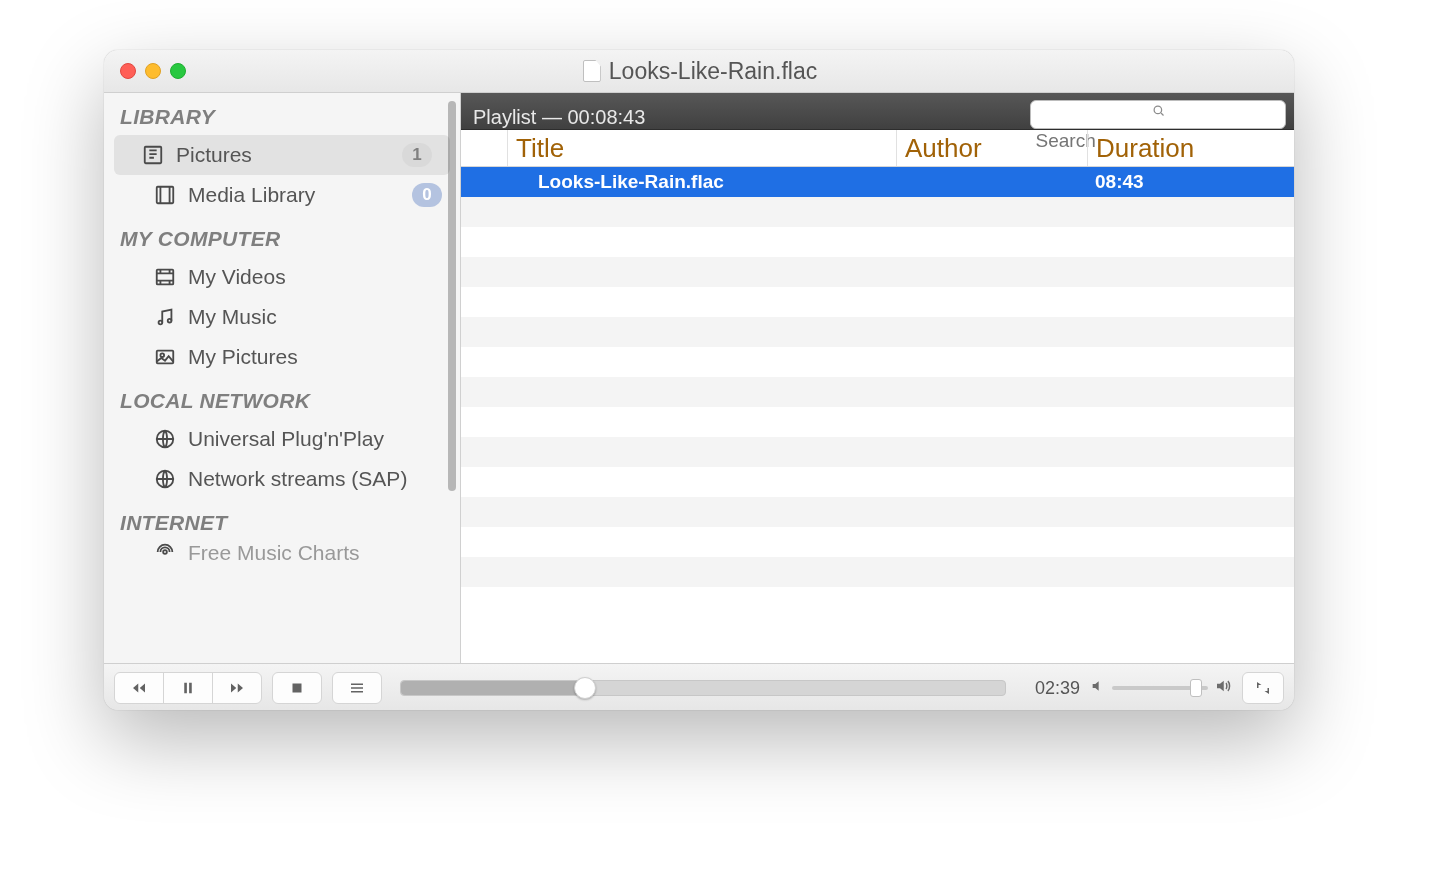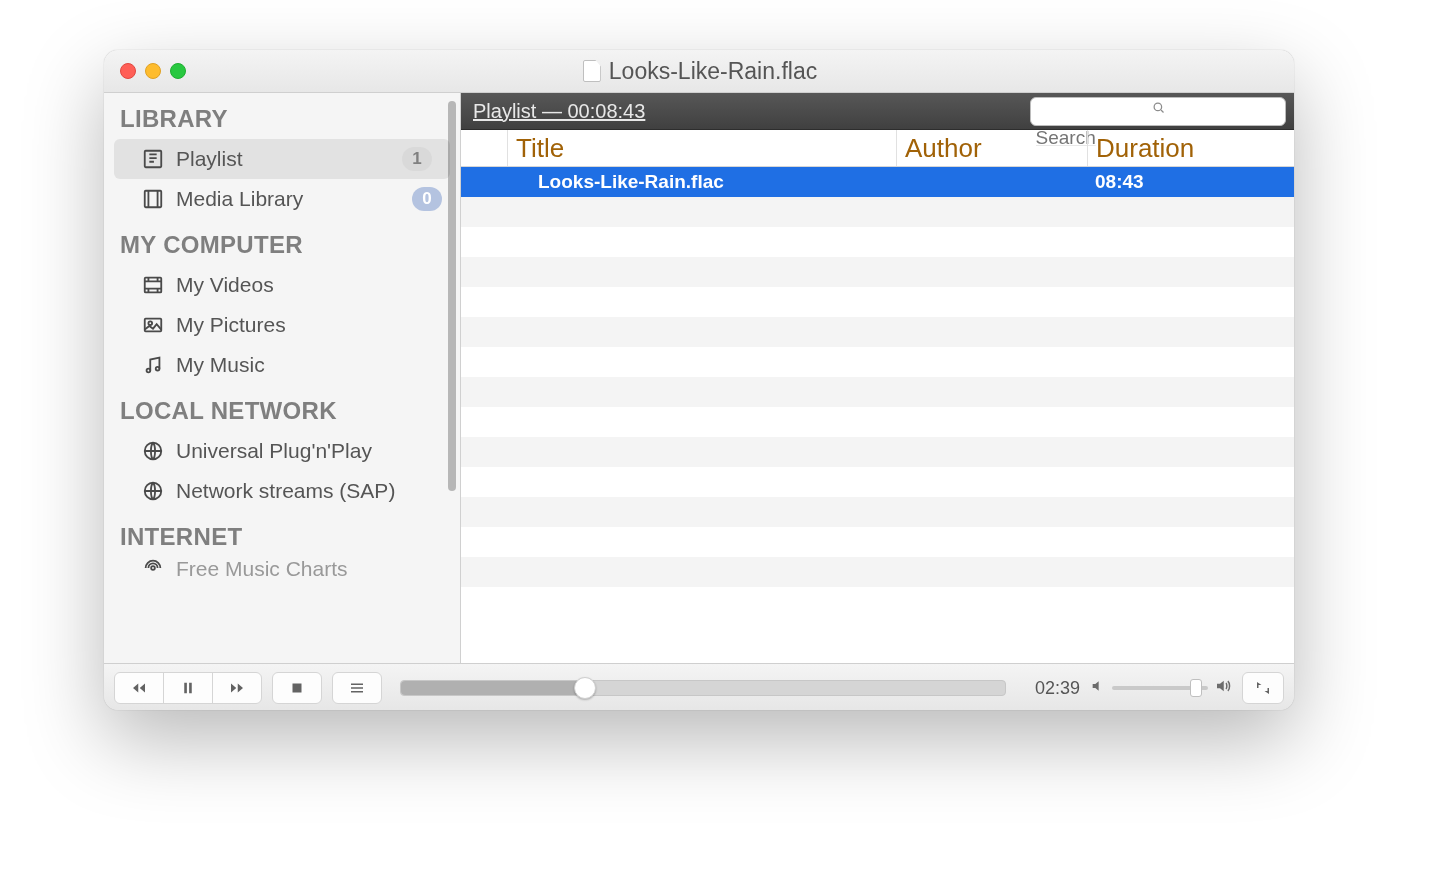--- a/index.html
+++ b/index.html
@@ -28,33 +28,33 @@
   .title-wrap{flex:1;display:flex;align-items:center;justify-content:center;gap:8px;color:#555;font-size:23px;}
   .title-wrap .doc-icon{width:16px;height:20px;background:#fff;border:1px solid #bfbfbf;border-radius:2px;position:relative;clip-path:polygon(0 0,70% 0,100% 30%,100% 100%,0 100%);} 
   .title-wrap .title-text{}
   .traf-sp{width:80px;}
 
   
   .body{display:flex;height:calc(100% - 42px - 48px);}
   
   .sidebar{width:356px;background:var(--side-bg);border-right:1px solid var(--side-border);position:relative;overflow:hidden;}
   .scroll-thumb{position:absolute;right:4px;top:8px;width:8px;height:390px;background:rgba(0,0,0,.25);border-radius:4px;}
-  .sec-head{color:var(--header-txt);font-weight:700;font-size:24px;letter-spacing:.3px;padding:12px 10px 6px 16px;}
-  .side-item{height:40px;display:flex;align-items:center;padding-left:38px;font-size:21px;color:#555;}
+  .sec-head{color:var(--header-txt);font-weight:700;font-size:21px;letter-spacing:.3px;padding:12px 10px 6px 16px;font-style:italic;}
+  .side-item{height:40px;display:flex;align-items:center;padding-left:50px;font-size:21px;color:#555;}
   .side-item .ic{width:22px;height:22px;margin-right:12px;display:inline-flex;align-items:center;justify-content:center;color:#4a4a4a;}
   .side-item.active{background:#e2e2e2;border-radius:6px;margin:0 10px;padding-left:28px;}
   .side-item .spacer{flex:1;}
   .badge{min-width:30px;height:24px;border-radius:12px;font-size:17px;font-weight:700;display:inline-flex;align-items:center;justify-content:center;margin-right:18px;color:#fff;}
   .badge.gray{background:var(--badge-gray);color:#808080;}
   .badge.blue{background:var(--badge-blue);color:#fff;}
   .side-item svg{width:22px;height:22px;}
   .cut{overflow:hidden;border-top:0;height:26px;align-items:flex-start;padding-top:0;}
   
   .main{flex:1;background:#fff;display:flex;flex-direction:column;min-width:0;}
-  .darkbar{height:36px;background:linear-gradient(#575757,#404040);display:flex;align-items:center;color:var(--dark-bar-txt);font-size:20px;border-bottom:1px solid #2d2d2d;text-decoration:underline;}
+  .darkbar{height:36px;background:linear-gradient(#575757,#404040);display:flex;align-items:flex-end;color:var(--dark-bar-txt);font-size:20px;border-bottom:1px solid #2d2d2d;}
   .darkbar .dlabel{padding-left:12px;font-weight:500;}
   .darkbar .dspacer{flex:1;}
   .search{margin-right:8px;width:238px;height:27px;background:#fff;border:1px solid #bcbcbc;border-radius:6px;display:flex;align-items:center;padding:0 8px;color:#aaa;gap:6px;font-size:19px;flex-direction:column;}
   .search svg{width:15px;height:15px;color:#8c8c8c;}
   .search input{border:0;outline:0;flex:1;font-size:19px;color:#333;background:transparent;}
   
   .thead{height:36px;display:flex;border-bottom:1px solid #d6d6d6;}
   .th{border-right:1px solid #e1e1e1;display:flex;align-items:center;padding-left:8px;color:#a16207;font-size:26px;}
   .c-play{width:38px;border-right:1px solid #e1e1e1;}
   .c-title{flex:1;min-width:0;}
@@ -110,21 +110,21 @@
       <div class="scroll-thumb"></div>
 
       <div class="sec-head">LIBRARY</div>
       <div class="side-item active">
         <span class="ic">
           <svg viewBox="0 0 24 24" fill="none" stroke="currentColor" stroke-width="2">
                 <rect x="3" y="3" width="18" height="18" rx="1"></rect>
                 <path d="M8 7h8M8 11h8M8 15h5"></path>
               </svg>
         </span>
-        <span>Playlist</span>
+        <span>Pictures</span>
         <span class="spacer"></span>
         <span class="badge gray">1</span>
       </div>
       <div class="side-item">
         <span class="ic">
           <svg viewBox="0 0 24 24" fill="none" stroke="currentColor" stroke-width="2">
                 <rect x="3" y="3" width="18" height="18" rx="1"></rect>
                 <path d="M7 3v18M17 3v18"></path>
               </svg>
         </span>
@@ -139,36 +139,36 @@
           <svg viewBox="0 0 24 24" fill="none" stroke="currentColor" stroke-width="2">
                 <rect x="3" y="4" width="18" height="16" rx="1"></rect>
                 <path d="M3 8h18M3 16h18M7 4v4M7 16v4M17 4v4M17 16v4"></path>
               </svg>
         </span>
         <span>My Videos</span>
       </div>
       <div class="side-item">
         <span class="ic">
           <svg viewBox="0 0 24 24" fill="none" stroke="currentColor" stroke-width="2">
+                <path d="M9 18V6l10-2v12"></path>
+                <circle cx="7" cy="18" r="2"></circle>
+                <circle cx="17" cy="16" r="2"></circle>
+              </svg>
+        </span>
+        <span>My Music</span>
+      </div>
+      <div class="side-item">
+        <span class="ic">
+          <svg viewBox="0 0 24 24" fill="none" stroke="currentColor" stroke-width="2">
                 <rect x="3" y="5" width="18" height="14" rx="1"></rect>
                 <circle cx="9" cy="10" r="2"></circle>
                 <path d="M3 17l5-4 4 3 4-5 5 6"></path>
               </svg>
         </span>
         <span>My Pictures</span>
-      </div>
-      <div class="side-item">
-        <span class="ic">
-          <svg viewBox="0 0 24 24" fill="none" stroke="currentColor" stroke-width="2">
-                <path d="M9 18V6l10-2v12"></path>
-                <circle cx="7" cy="18" r="2"></circle>
-                <circle cx="17" cy="16" r="2"></circle>
-              </svg>
-        </span>
-        <span>My Music</span>
       </div>
 
       <div class="sec-head">LOCAL NETWORK</div>
       <div class="side-item">
         <span class="ic">
           <svg viewBox="0 0 24 24" fill="none" stroke="currentColor" stroke-width="2">
                 <circle cx="12" cy="12" r="9"></circle>
                 <path d="M3 12h18M12 3c3 3 3 15 0 18M12 3c-3 3-3 15 0 18"></path>
               </svg>
         </span>

